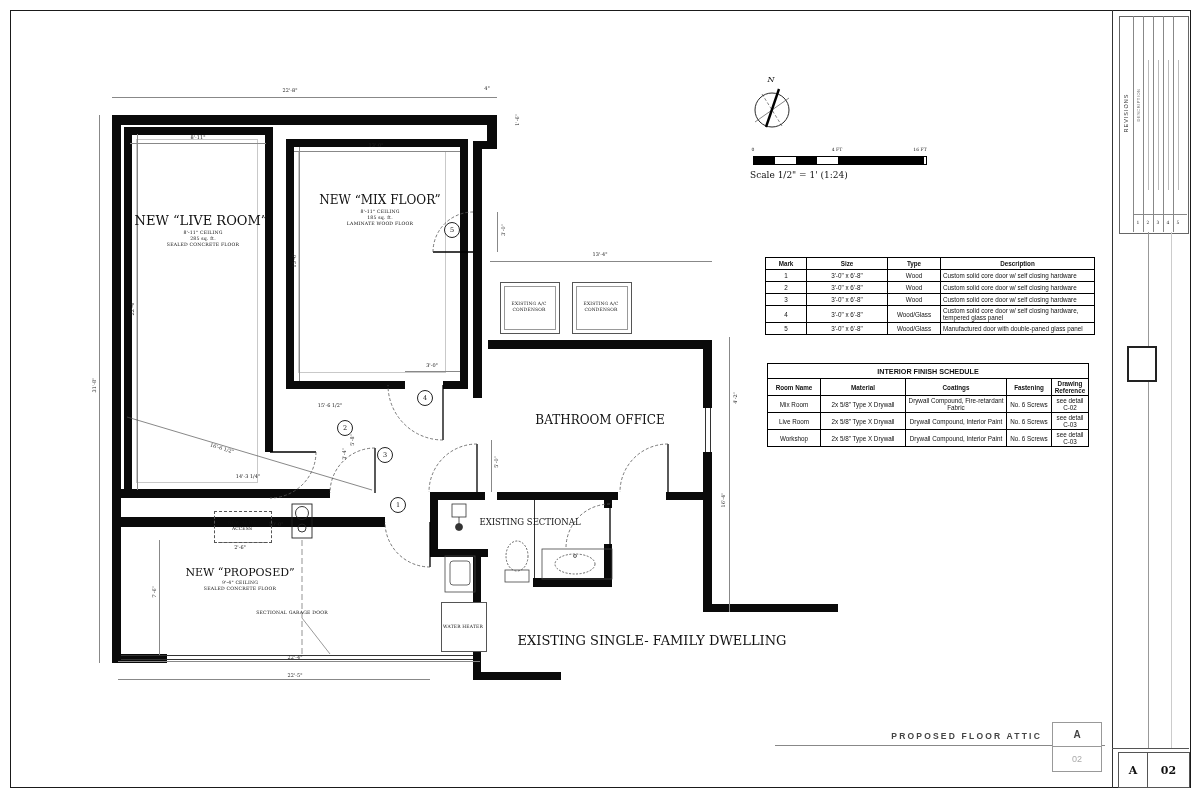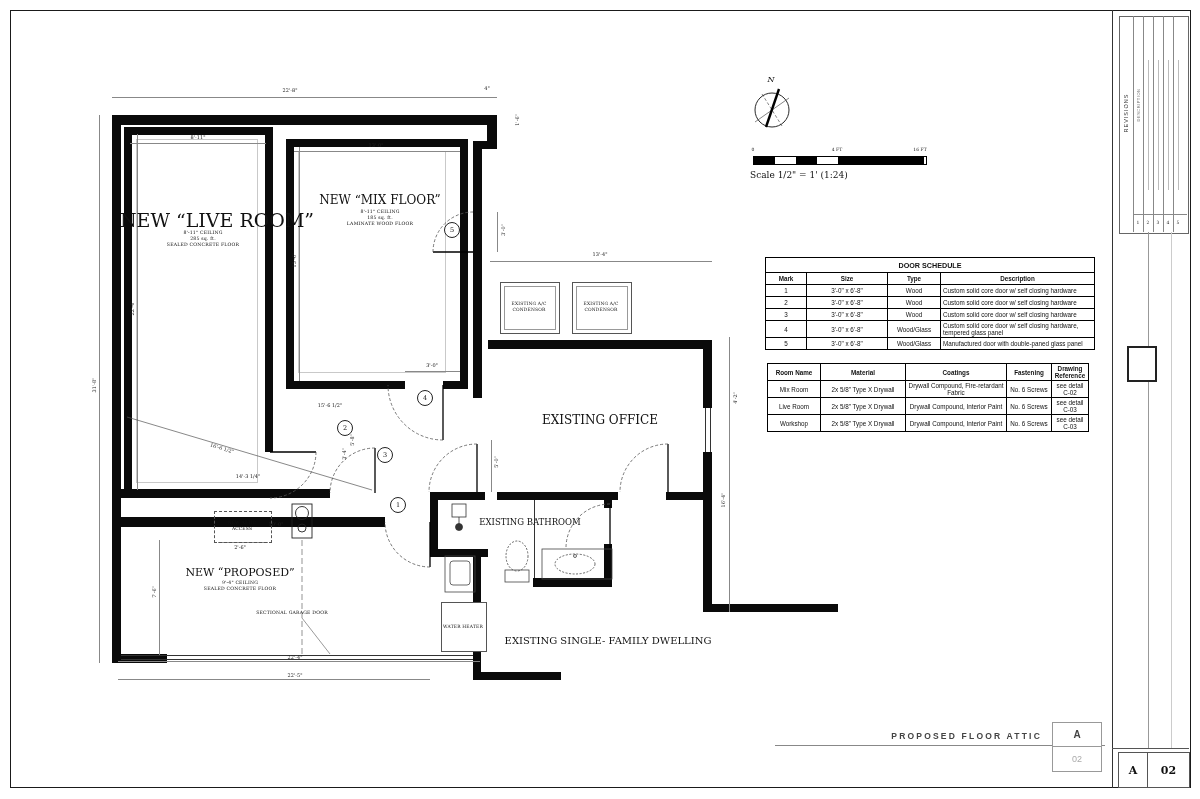--- a/index.html
+++ b/index.html
@@ -158,37 +158,37 @@
     <line x1="302" y1="618" x2="330" y2="654" stroke="#555" stroke-width="0.6"></line>
 
     <g>
       <circle cx="772" cy="110" r="17" stroke="#111" stroke-width="0.9" fill="none"></circle>
       <line x1="755" y1="122" x2="789" y2="98" stroke="#333" stroke-width="0.6"></line>
       <line x1="762" y1="94" x2="782" y2="126" stroke="#333" stroke-width="0.6" stroke-dasharray="3,2"></line>
       <line x1="766" y1="127" x2="779" y2="89" stroke="#000" stroke-width="2.4"></line>
     </g>
   </svg>
 
-  <div class="lbl" style="left:217px;top:220px;font-size:19px;"><span>NEW “LIVE ROOM”</span></div>
+  <div class="lbl" style="left:201px;top:220px;font-size:13px;"><span>NEW “LIVE ROOM”</span></div>
   <div class="lbl sub" style="left:203px;top:233px;"><span>8'-11" CEILING</span></div>
   <div class="lbl sub" style="left:203px;top:239px;"><span>285 sq. ft.</span></div>
   <div class="lbl sub" style="left:203px;top:245px;"><span>SEALED CONCRETE FLOOR</span></div>
 
   <div class="lbl" style="left:380px;top:200px;font-size:12px;"><span>NEW “MIX FLOOR”</span></div>
   <div class="lbl sub" style="left:380px;top:212px;"><span>8'-11" CEILING</span></div>
   <div class="lbl sub" style="left:380px;top:218px;"><span>185 sq. ft.</span></div>
   <div class="lbl sub" style="left:380px;top:224px;"><span>LAMINATE WOOD FLOOR</span></div>
 
   <div class="lbl" style="left:240px;top:572px;font-size:11px;"><span>NEW “PROPOSED”</span></div>
   <div class="lbl sub" style="left:240px;top:583px;"><span>9'-4" CEILING</span></div>
   <div class="lbl sub" style="left:240px;top:589px;"><span>SEALED CONCRETE FLOOR</span></div>
 
-  <div class="lbl" style="left:600px;top:420px;font-size:12px;"><span>EXISTING OFFICE</span></div>
-  <div class="lbl" style="left:530px;top:522px;font-size:8.5px;"><span>EXISTING BATHROOM</span></div>
-  <div class="lbl" style="left:608px;top:640px;font-size:10px;"><span>EXISTING SINGLE- FAMILY DWELLING</span></div>
+  <div class="lbl" style="left:600px;top:420px;font-size:12px;"><span>BATHROOM OFFICE</span></div>
+  <div class="lbl" style="left:530px;top:522px;font-size:8.5px;"><span>EXISTING SECTIONAL</span></div>
+  <div class="lbl" style="left:652px;top:640px;font-size:13px;"><span>EXISTING SINGLE- FAMILY DWELLING</span></div>
 
   <div class="box" style="left:500px;top:282px;width:58px;height:50px;">
     <div style="position:absolute;inset:3px;border:1px solid #999;"></div>
   </div>
   <div class="tinylbl" style="left:529px;top:307px;width:48px;"><span>EXISTING A/C CONDENSOR</span></div>
   <div class="box" style="left:572px;top:282px;width:58px;height:50px;">
     <div style="position:absolute;inset:3px;border:1px solid #999;"></div>
   </div>
   <div class="tinylbl" style="left:601px;top:307px;width:48px;"><span>EXISTING A/C CONDENSOR</span></div>
 
@@ -249,23 +249,20 @@
       <div style="position:absolute;left:84px;top:0;width:86px;height:7px;background:#000;"></div>
     </div>
     <div class="dim" style="left:753px;top:149px;font-size:4.5px;"><span>0</span></div>
     <div class="dim" style="left:837px;top:149px;font-size:4.5px;"><span>4 FT</span></div>
     <div class="dim" style="left:920px;top:149px;font-size:4.5px;"><span>16 FT</span></div>
   </div>
   <div style="position:absolute;left:750px;top:170px;font-size:9px;"><span>Scale 1/2" = 1' (1:24)</span></div>
 
   <table class="sch" style="position:absolute;left:765px;top:257px;width:330px;">
     <tbody>
-        <tr>
-          <td class="tt" colspan="4"><span>DOOR SCHEDULE</span></td>
-        </tr>
     <tr>
       <td class="hd" style="width:36px;"><span>Mark</span></td>
       <td class="hd" style="width:76px;"><span>Size</span></td>
       <td class="hd" style="width:48px;"><span>Type</span></td>
       <td class="hd"><span>Description</span></td>
     </tr>
     <tr>
           <td class="c"><span>1</span></td>
           <td class="c"><span>3'-0" x 6'-8"</span></td>
           <td class="c"><span>Wood</span></td>
@@ -293,20 +290,23 @@
           <td class="c"><span>5</span></td>
           <td class="c"><span>3'-0" x 6'-8"</span></td>
           <td class="c"><span>Wood/Glass</span></td>
           <td><span>Manufactured door with double-paned glass panel</span></td>
         </tr>
   </tbody>
     </table>
 
   <table class="sch" style="position:absolute;left:767px;top:363px;width:322px;">
     <tbody>
+        <tr>
+          <td class="tt" colspan="5"><span>INTERIOR FINISH SCHEDULE</span></td>
+        </tr>
     <tr>
       <td class="hd" style="width:48px;"><span>Room Name</span></td>
       <td class="hd" style="width:80px;"><span>Material</span></td>
       <td class="hd" style="width:96px;"><span>Coatings</span></td>
       <td class="hd" style="width:40px;"><span>Fastening</span></td>
       <td class="hd"><span>Drawing Reference</span></td>
     </tr>
     <tr>
           <td class="c"><span>Mix Room</span></td>
           <td class="c"><span>2x 5/8" Type X Drywall</span></td>

